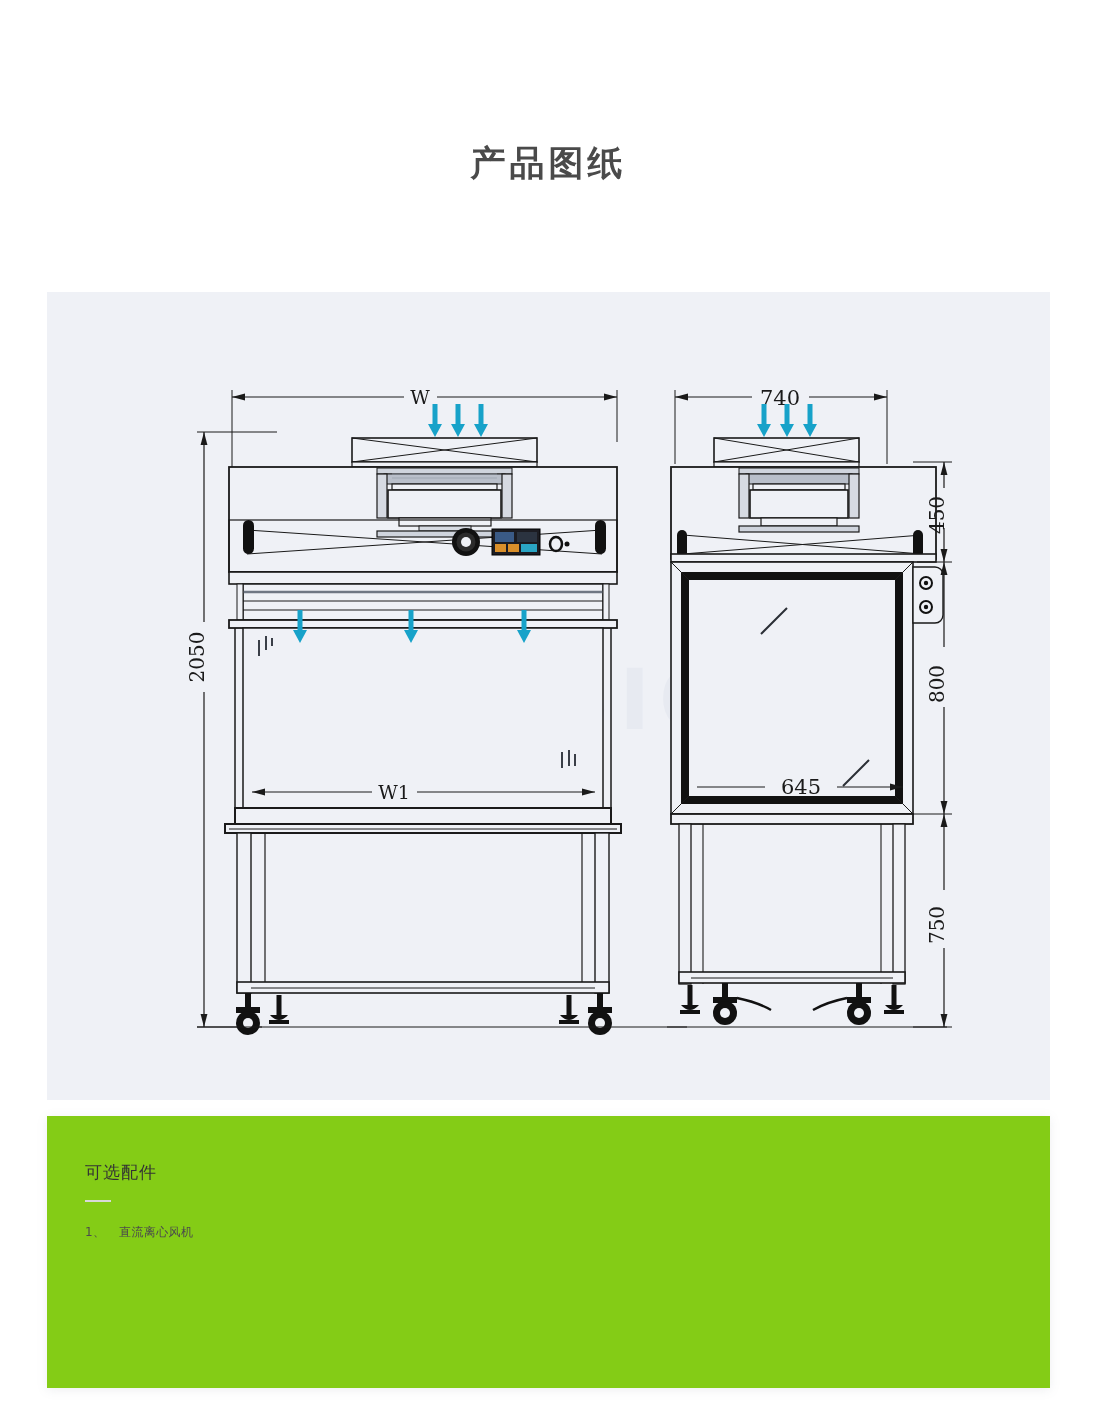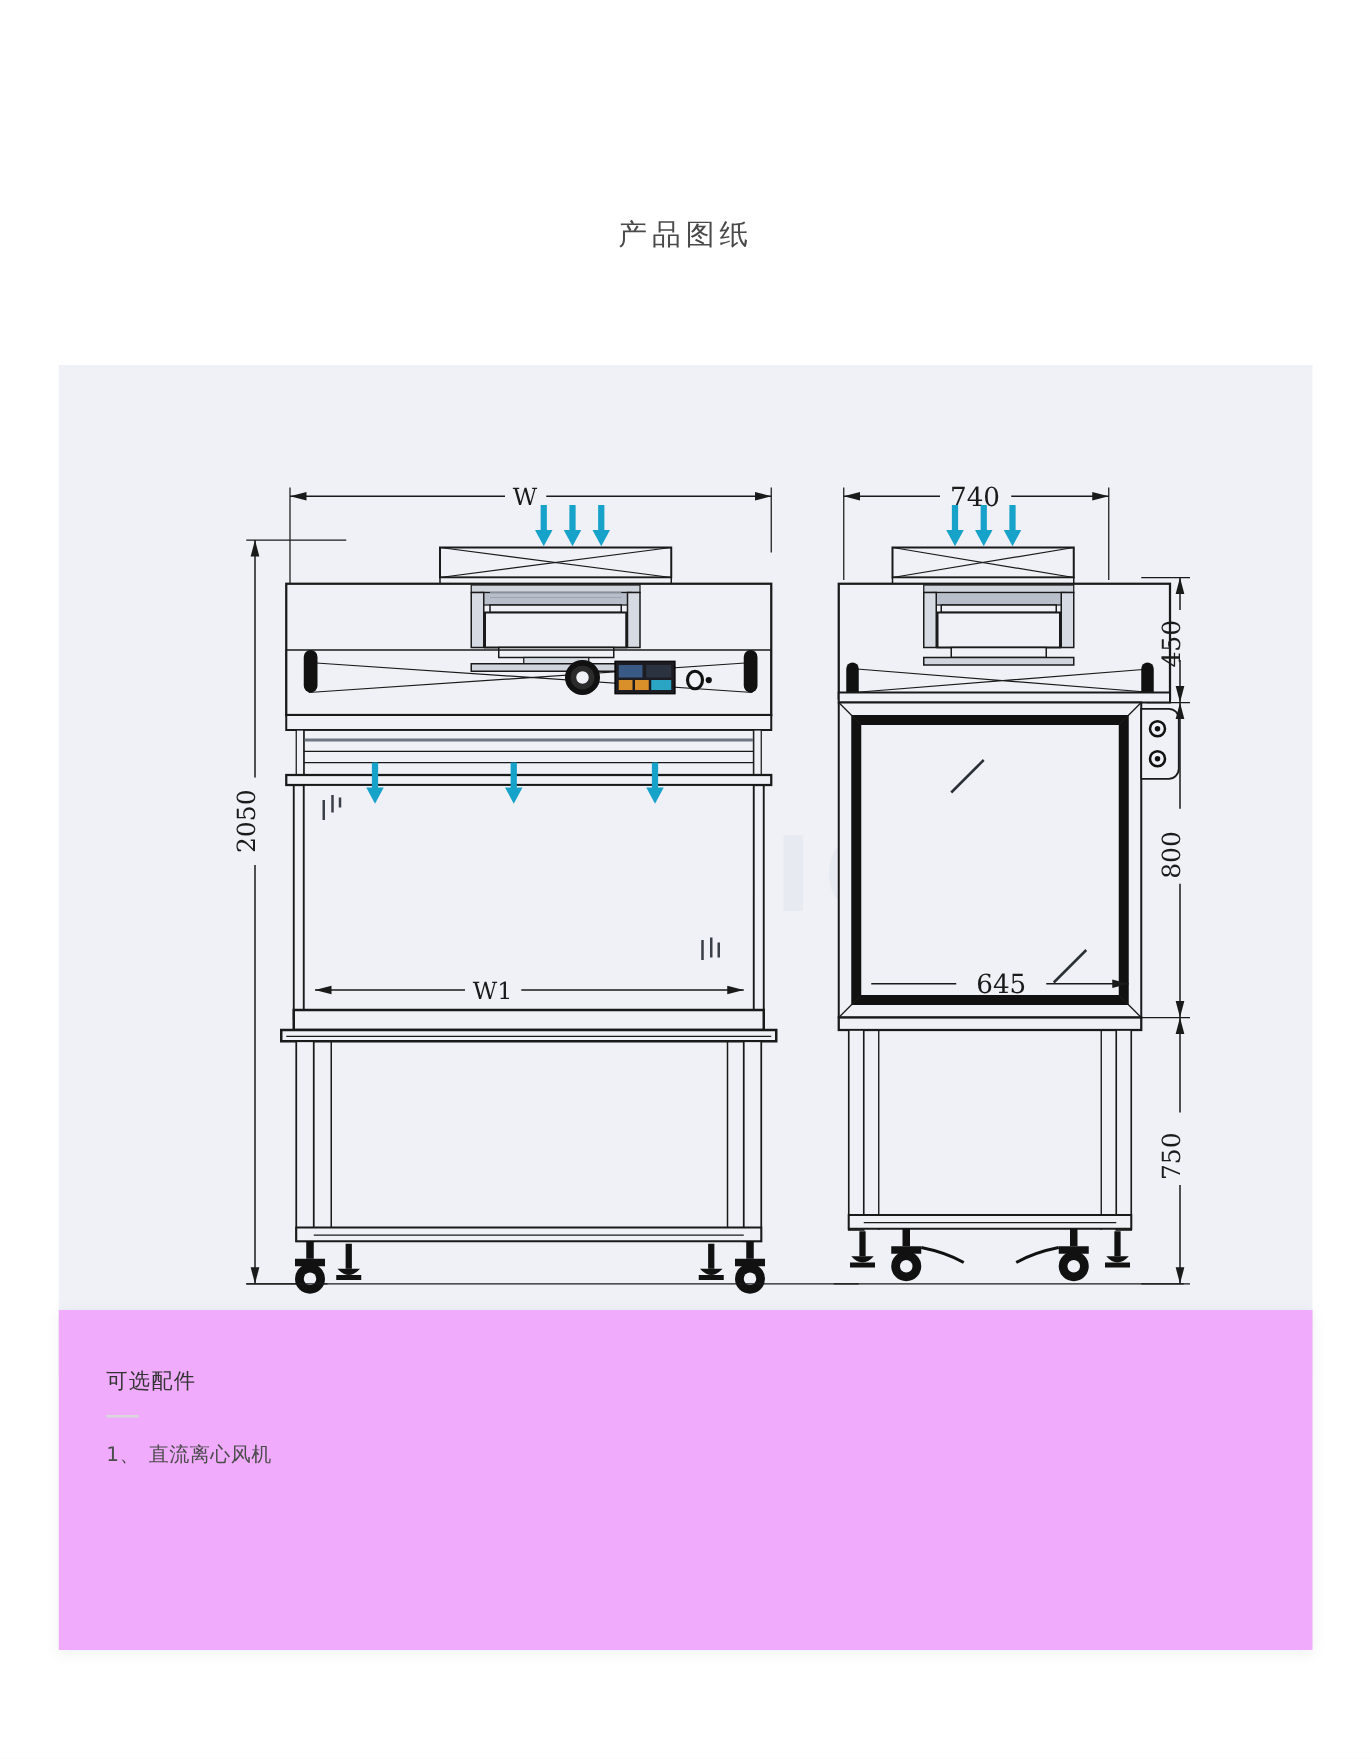--- a/index.html
+++ b/index.html
@@ -9,24 +9,23 @@
     background:#ffffff;
     font-family:"Liberation Sans","DejaVu Sans",sans-serif;
     position:relative;overflow:hidden;
   }
   .page{position:absolute;left:0;top:0;width:1097px;height:1407px;}
 
   
   .page-title{
     position:absolute;left:0;top:140px;width:1097px;
     text-align:center;
-    font-size:23px;font-weight:normal;letter-spacing:4px;
+    font-size:35px;font-weight:bold;letter-spacing:4px;
     color:#4a4a4a;
     font-family:"DejaVu Sans","Liberation Sans",sans-serif;
-    margin-top:32px;
   }
 
   
   .drawing-panel{
     position:absolute;left:47px;top:292px;width:1003px;height:808px;
     background:#eff1f6;
     overflow:hidden;
   }
   .watermark{
     position:absolute;left:50%;top:408px;transform:translate(-50%,-50%);
@@ -36,36 +35,36 @@
     white-space:nowrap;pointer-events:none;
     display:flex;align-items:center;
   }
   .wm-dots{display:inline-block;width:52px;height:62px;position:relative;margin-right:2px;}
   .wm-dots i{position:absolute;width:8px;height:8px;border-radius:50%;background:#e7eaf1;}
 
   .svg-stage{position:absolute;left:0;top:0;width:1003px;height:808px;}
 
   
   .acc-card{
-    position:absolute;left:47px;top:1048px;width:1003px;height:272px;
-    background:#f0abfc;
+    position:absolute;left:47px;top:1116px;width:1003px;height:272px;
+    background:#84cc16;
     box-shadow:0 2px 10px rgba(120,130,150,0.13);
   }
   .acc-title{
     position:absolute;left:38px;top:45px;
     font-size:17px;color:#333333;font-weight:normal;
     font-family:"DejaVu Sans","Liberation Sans",sans-serif;
     letter-spacing:1px;
   }
   .acc-divider{
     position:absolute;left:38px;top:84px;width:26px;height:2px;background:#d8d8d8;
   }
   .acc-list{position:absolute;left:38px;top:102px;width:600px;}
   .acc-item{
-    font-size:16px;color:#4c4c4c;line-height:28.6px;
+    font-size:12px;color:#4c4c4c;line-height:28.6px;
     font-family:"DejaVu Sans","Liberation Sans",sans-serif;
     letter-spacing:0.4px;white-space:nowrap;
   }
   .acc-item .num{display:inline-block;min-width:34px;}
 </style>
 </head>
 <body>
 
 <div class="page">
 

